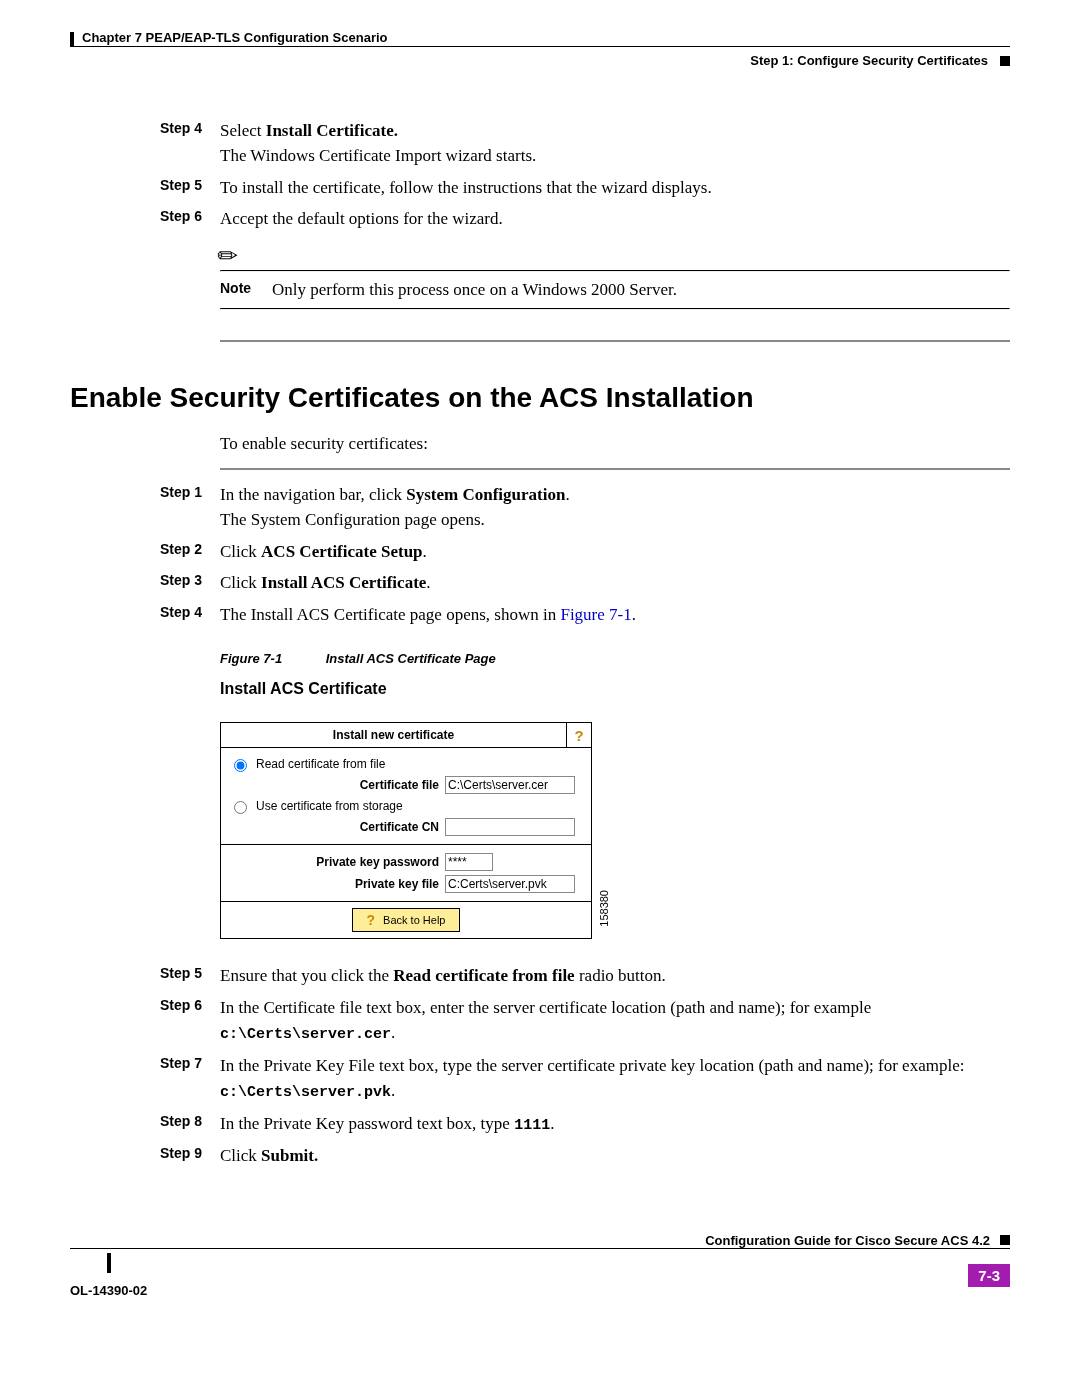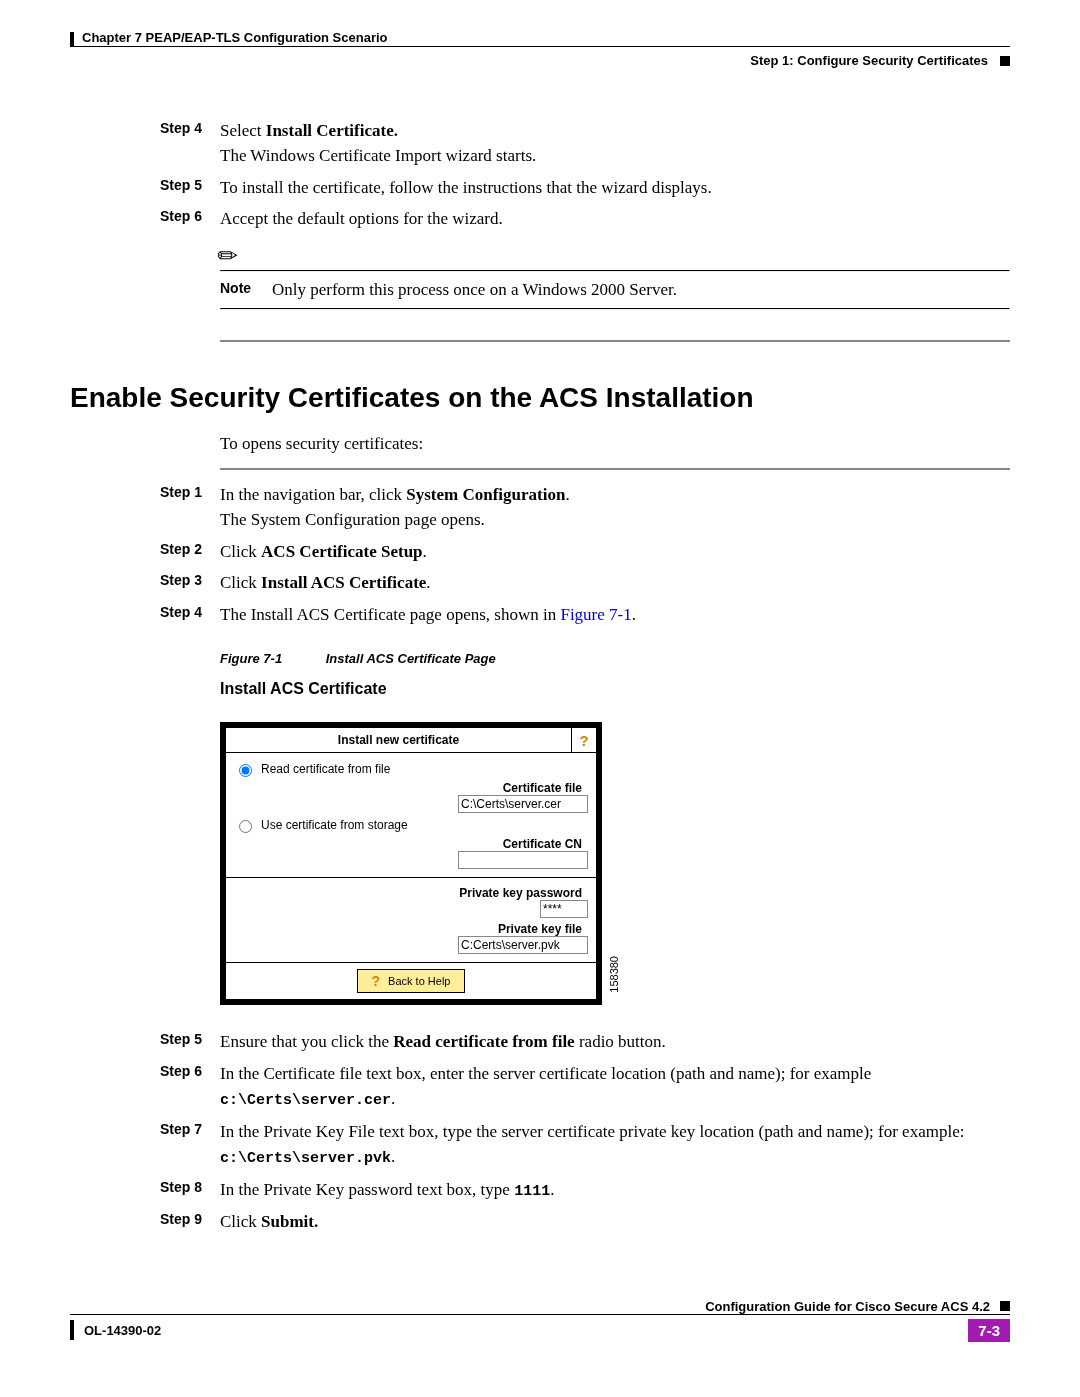--- a/index.html
+++ b/index.html
@@ -130,21 +130,21 @@
     margin-bottom: 24px;
   }
   .dialog-wrap {
     margin-left: 60px;
     display: flex;
     align-items: flex-end;
     gap: 6px;
   }
   .dialog {
     width: 370px;
-    border: 6px solid #000000;
+    border: 1px solid #000000;
     font-family: Verdana, Arial, sans-serif;
     font-size: 12px;
     background: #fff;
   }
   .dialog .title-row {
     display: flex;
     border-bottom: 1px solid #000;
     align-items: stretch;
   }
   .dialog .title-row .title-text {
@@ -170,23 +170,22 @@
     border-top: 1px solid #000;
   }
   .dialog .radio-line {
     display: flex;
     align-items: center;
     gap: 6px;
     padding: 2px 0;
   }
   .dialog .field-row {
     display: flex;
-    align-items: flex-end;
+    align-items: center;
     padding: 2px 0;
-    flex-direction: column;
   }
   .dialog .field-label {
     width: 210px;
     text-align: right;
     padding-right: 6px;
     font-weight: normal;
   }
   .dialog .field-label.bold {
     font-weight: bold;
   }
@@ -250,20 +249,21 @@
   }
   .footer-row .right {
     display: flex;
     align-items: center;
     gap: 10px;
   }
   .footer-row .left {
     display: flex;
     align-items: center;
     gap: 10px;
+    flex-direction: column;
   }
   .footer-row .hb {
     width: 4px;
     height: 20px;
     background: #000;
   }
   .footer-row .sq {
     width: 10px;
     height: 10px;
     background: #000;
@@ -306,21 +306,21 @@
       </div>
       <hr class="note-rule">
     </div>
 
     <hr class="section-rule" style="margin-left:60px;">
 
   </div>
 
   <h1 class="section-title">Enable Security Certificates on the ACS Installation</h1>
 
-  <div class="intro">To opens security certificates:</div>
+  <div class="intro">To enable security certificates:</div>
 
   <div class="content" style="margin-top:0;">
     <hr class="hr-thin">
 
     <div class="step-row">
       <div class="step-label">Step 1</div>
       <div class="step-body">
         <span>In the navigation bar, click </span><span class="bold">System Configuration</span><span>.</span><br>
         <span>The System Configuration page opens.</span>
       </div>

